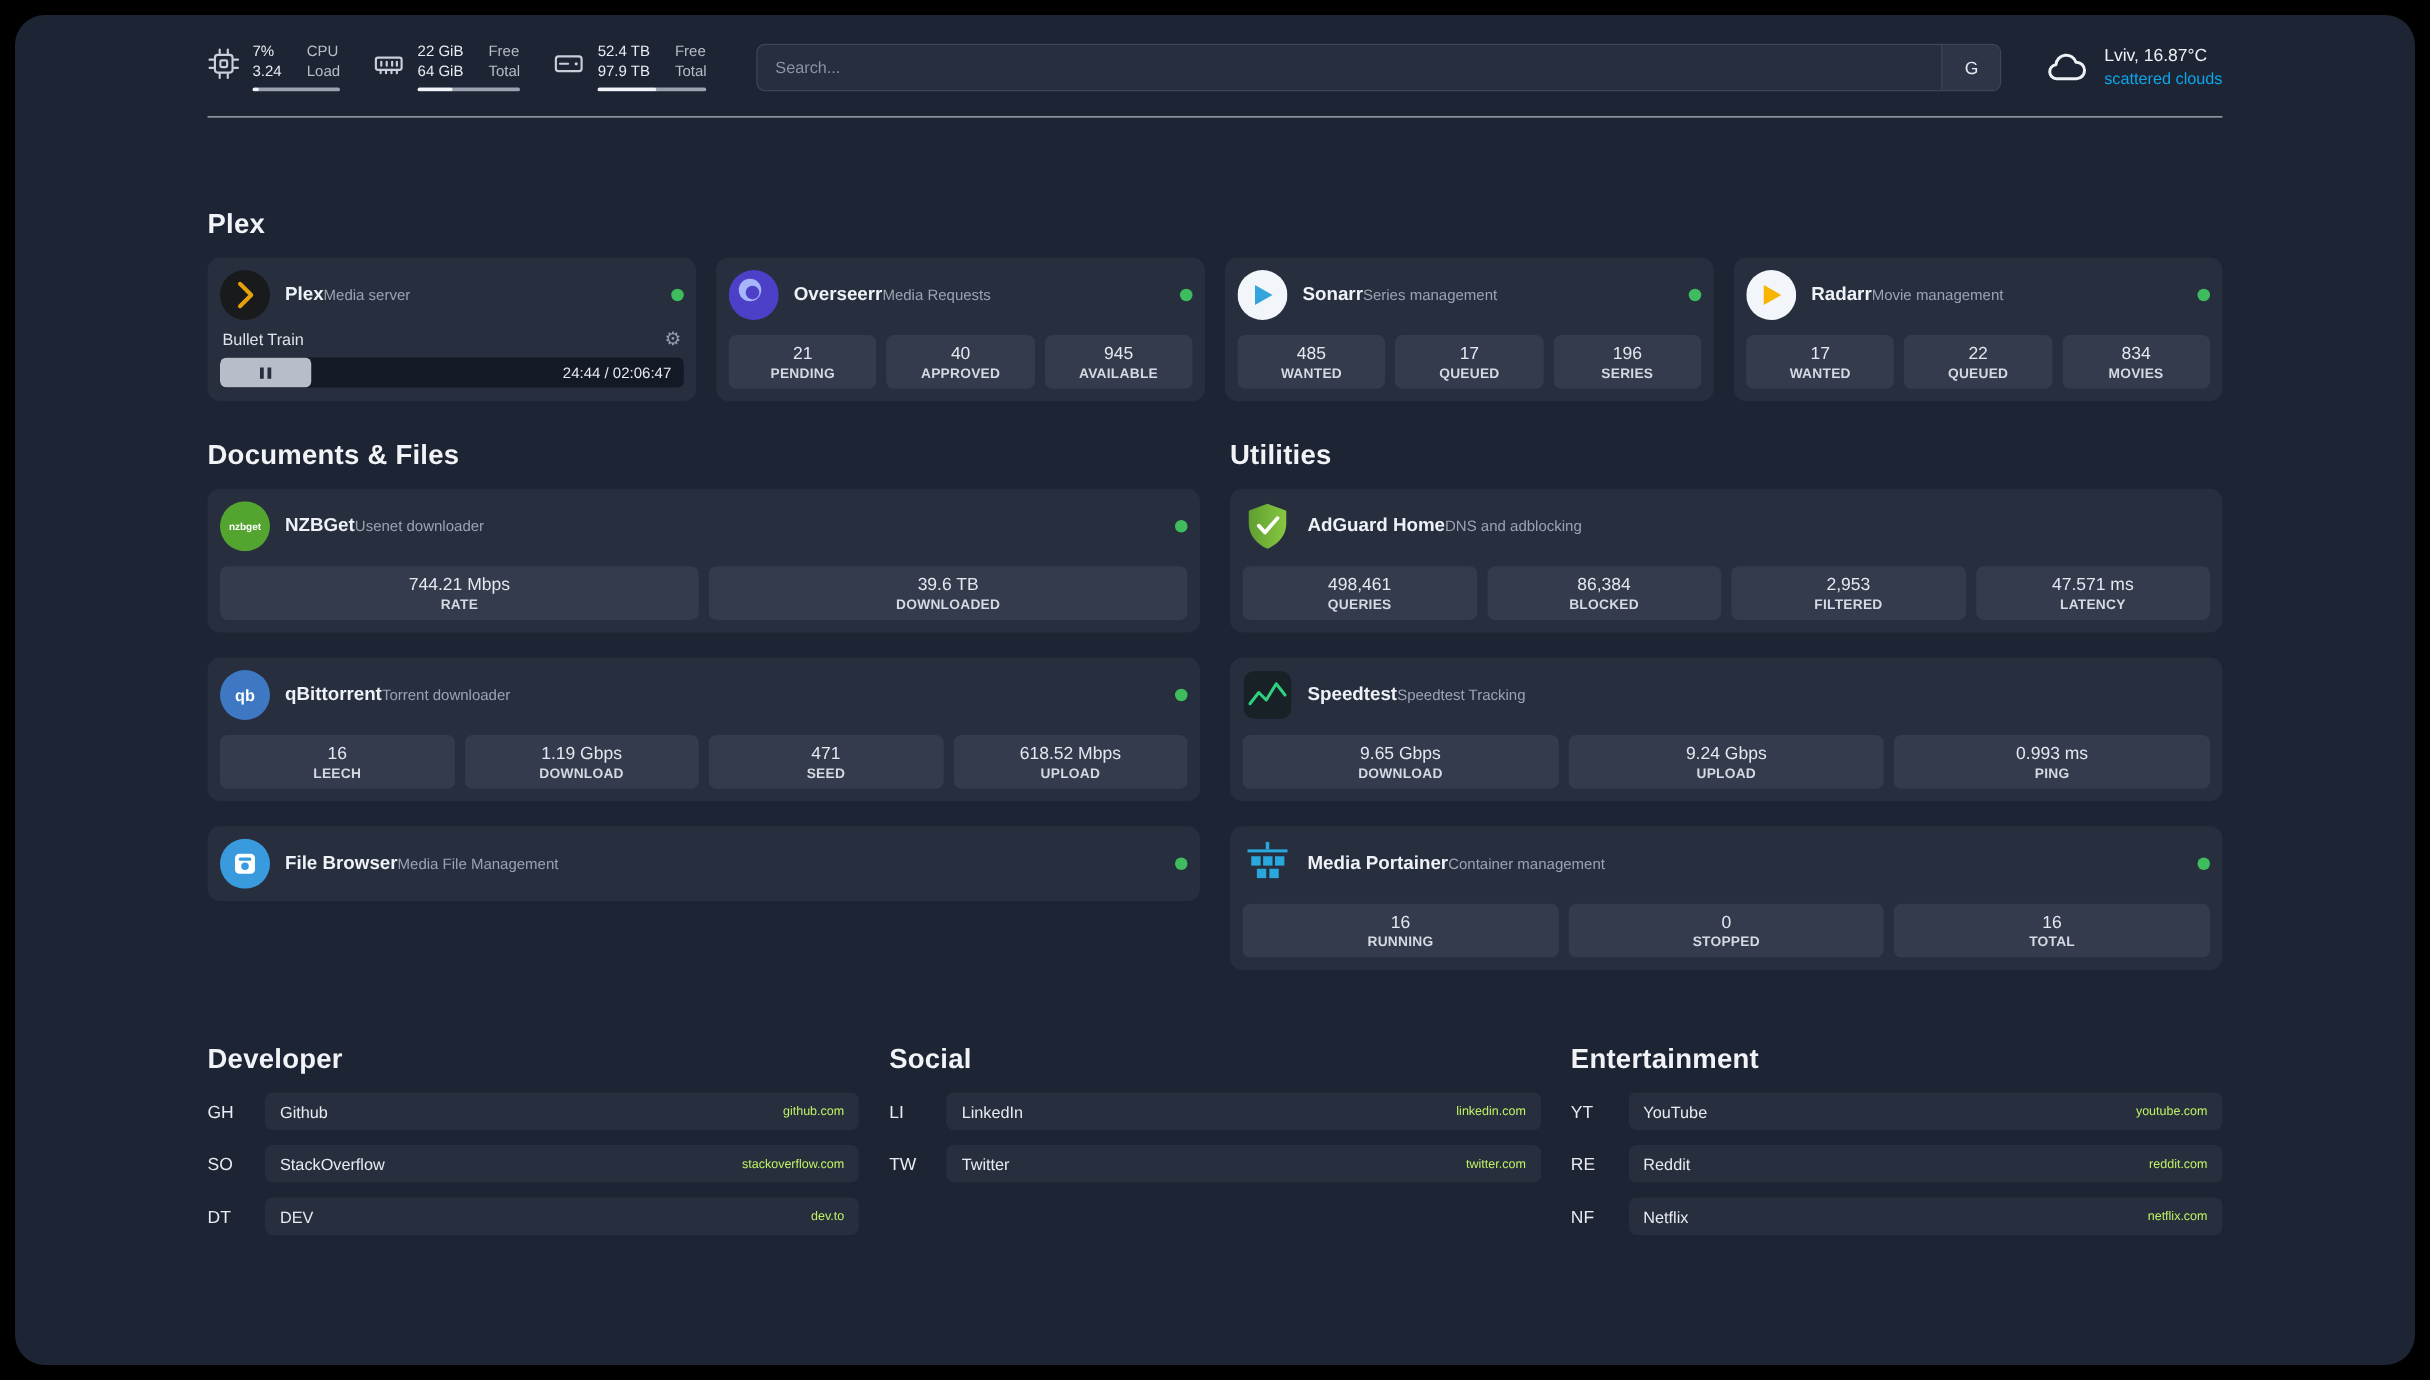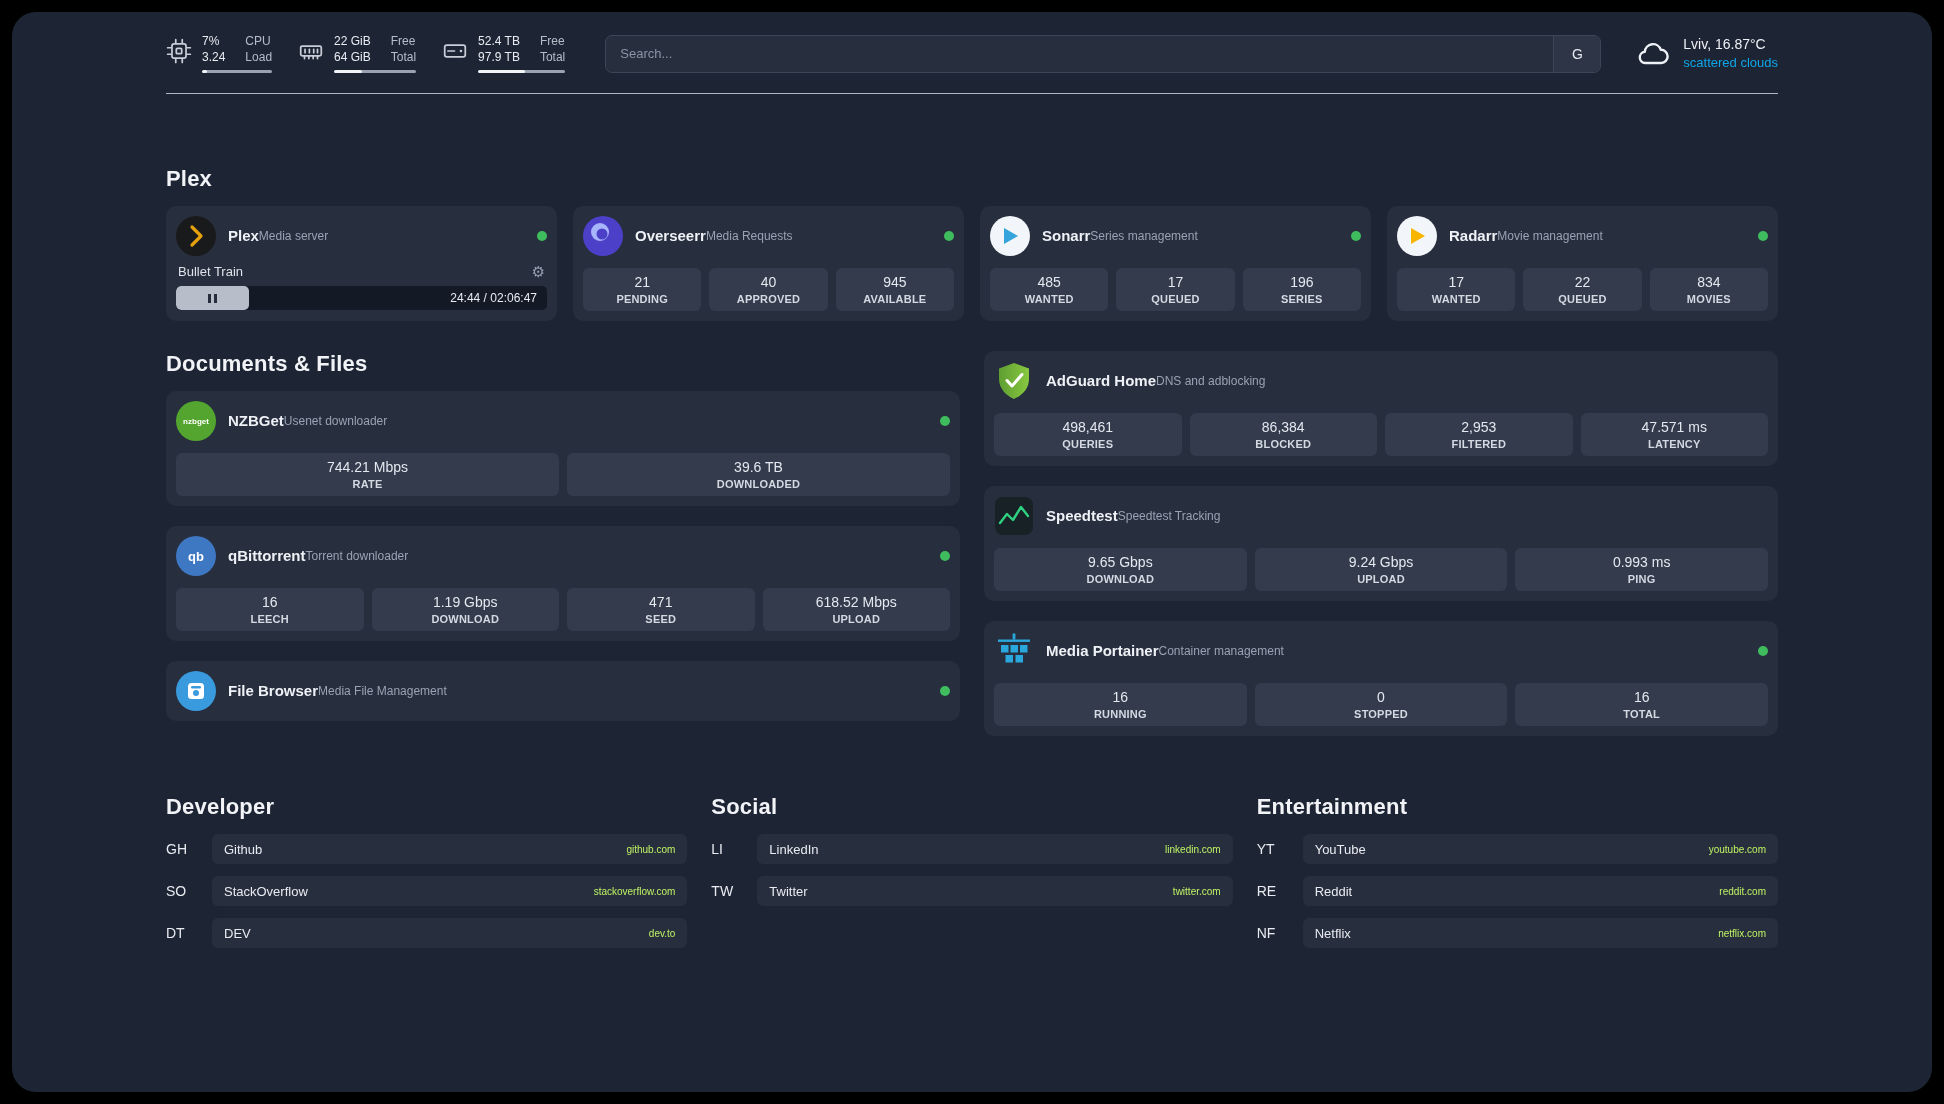--- a/index.html
+++ b/index.html
@@ -368,20 +368,21 @@
               <div class="app-sub">Media File Management</div>
             </div>
             <span class="status-dot"></span>
           </div>
         </div>
 
       </div>
     </section>
 
     <section>
+      <h2 class="section-title">Utilities</h2>
       <div class="col-stack">
 
         <div class="card">
           <div class="card-head">
             <svg class="app-icon" viewBox="0 0 40 40">
               <defs>
                       <linearGradient id="ag" x1="0" y1="0" x2="1" y2="0">
                 <stop offset="0" stop-color="#5f9e32"></stop>
                         <stop offset="1" stop-color="#88c840"></stop>
               </linearGradient>

